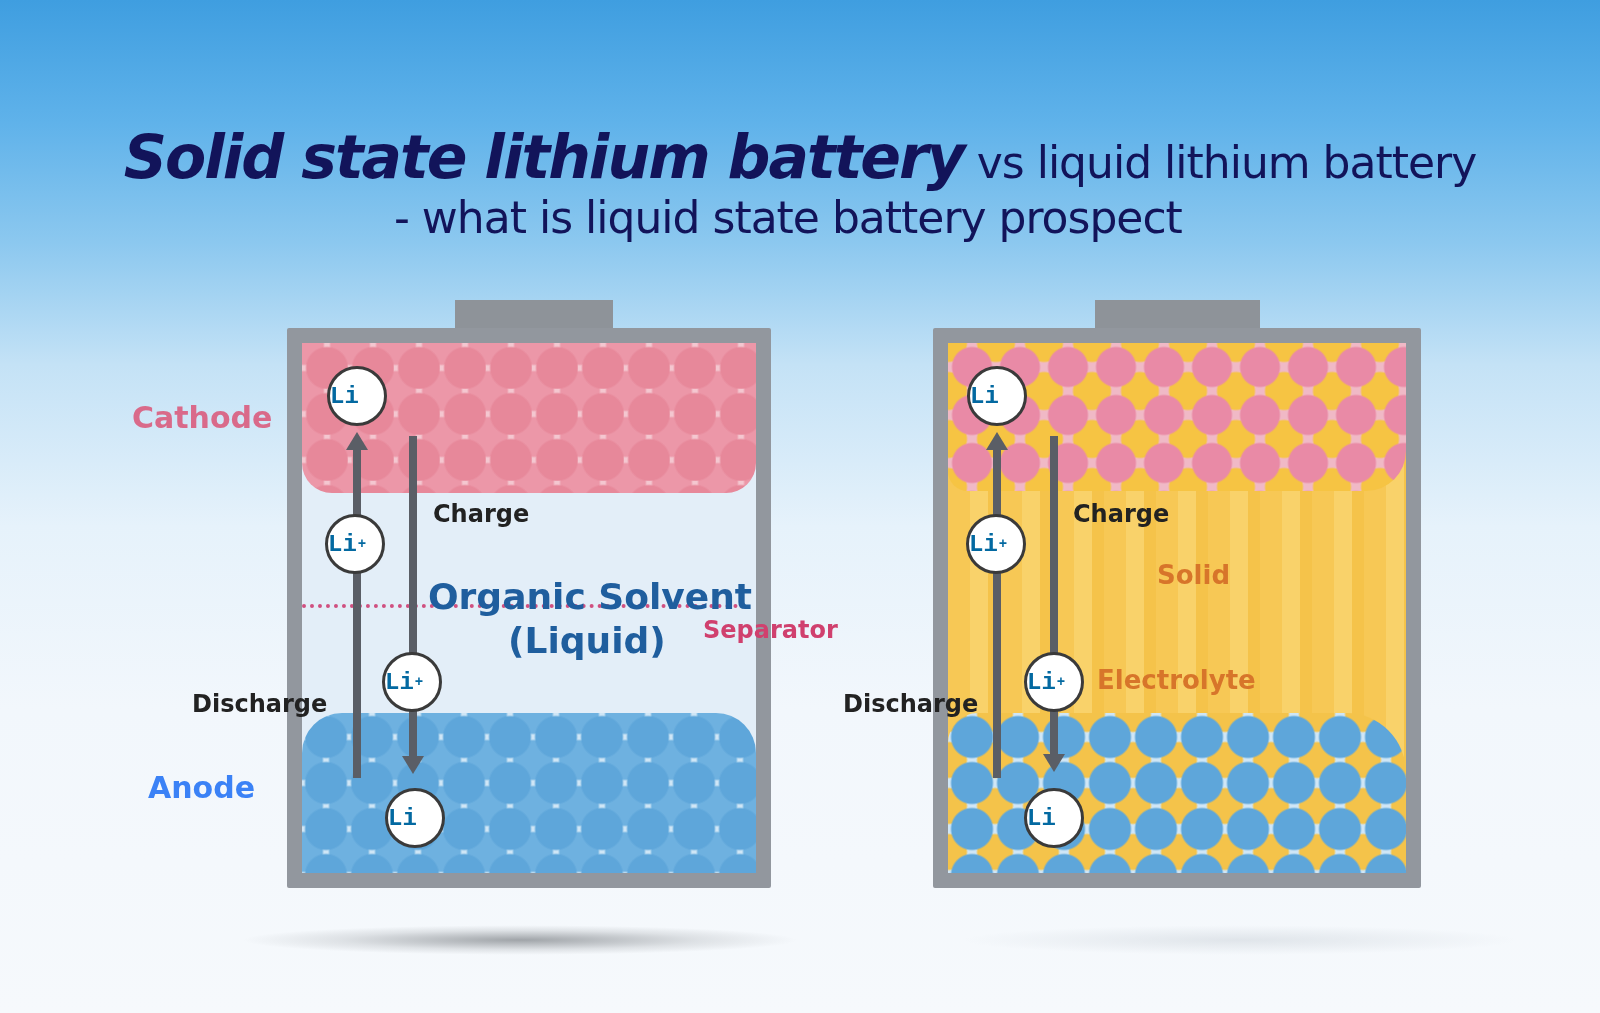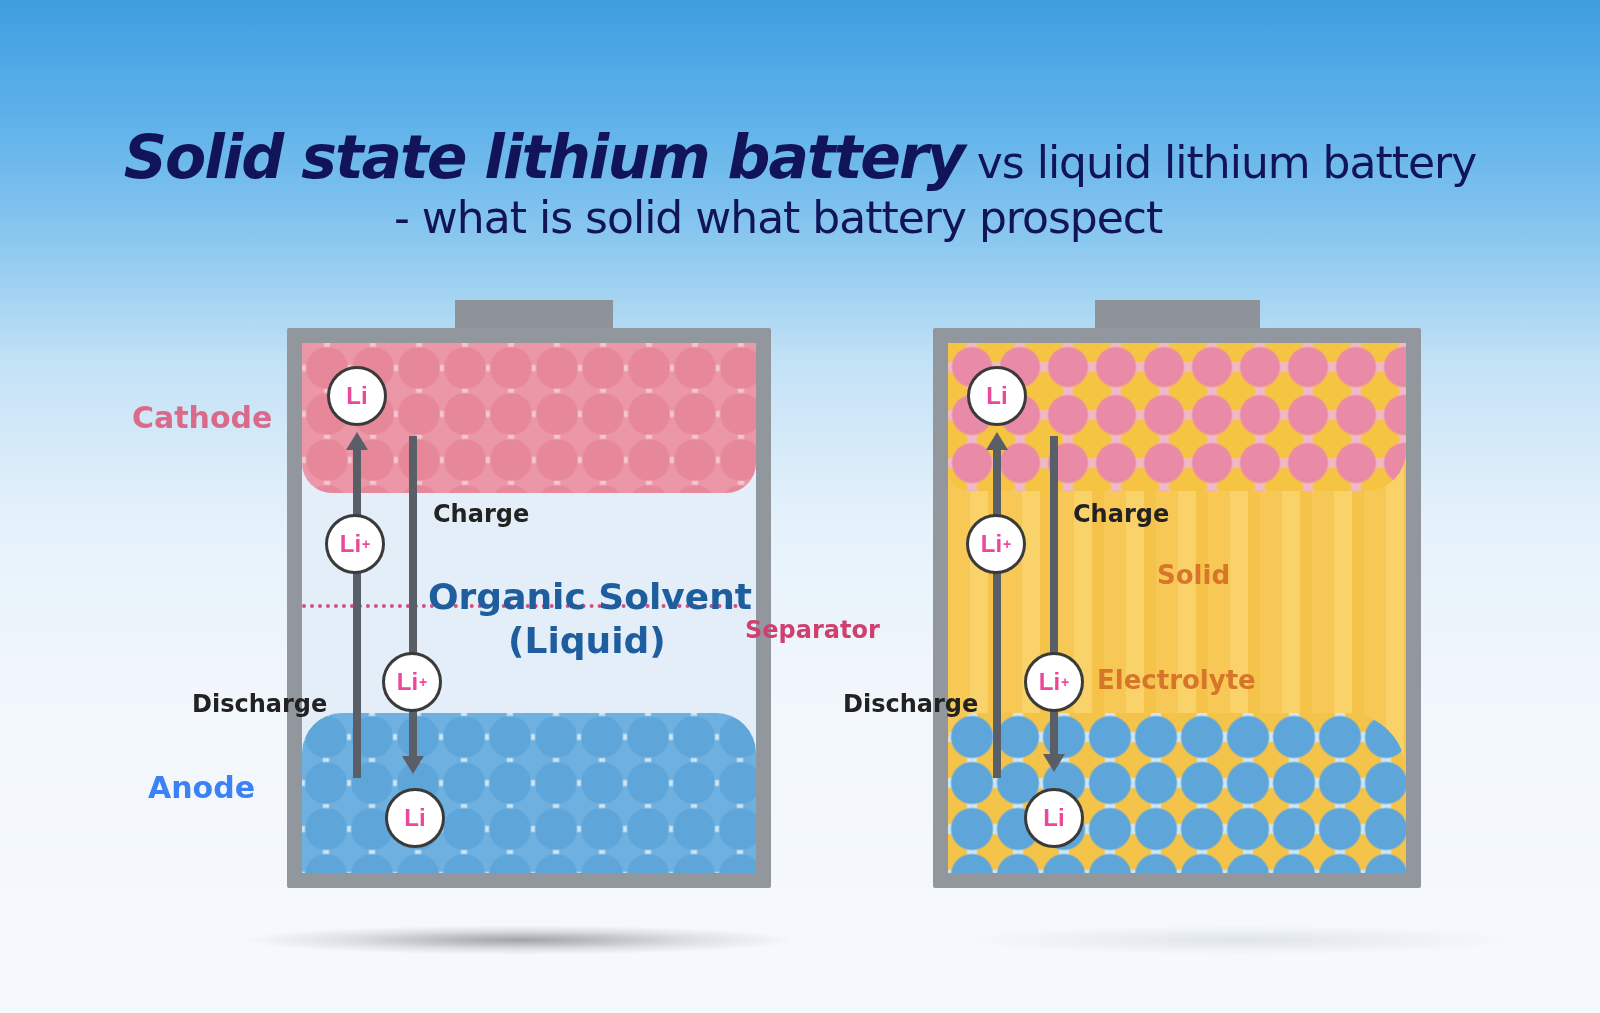--- a/index.html
+++ b/index.html
@@ -48,52 +48,52 @@
     }
     .mix-bottom {
       background:
         radial-gradient(circle at 24px 24px, #5ea6da 0 20px, transparent 22px) 0 0/46px 46px,
         radial-gradient(circle at 24px 24px, #f4c34a 0 17px, transparent 19px) 23px 23px/46px 46px,
         #cfe6f6;
     }
     .ion {
       position: absolute; width: 60px; height: 60px; border-radius: 50%;
       background: #ffffff; border: 3px solid #3a3a3a; box-sizing: border-box;
-      display: flex; align-items: center; justify-content: center;
-      font-family: Liberation Sans, sans-serif; font-weight: bold; font-size: 24px; color: #ec4899;
+      display: flex; align-items: center; 
+      font-family: Liberation Mono, monospace; font-weight: bold; font-size: 24px; color: #0369a1;
       z-index: 3;
     }
     .ion sup { font-size: 14px; margin-left: 1px; }
     .arrow-line { position: absolute; width: 8px; background: #5a5e66; z-index: 2; }
     .arrow-head { position: absolute; width: 0; height: 0; z-index: 2; }
     .arrow-head.up { border-left: 11px solid transparent; border-right: 11px solid transparent; border-bottom: 18px solid #5a5e66; }
     .arrow-head.down { border-left: 11px solid transparent; border-right: 11px solid transparent; border-top: 18px solid #5a5e66; }
     .label { position: absolute; white-space: nowrap; z-index: 4; }
     .lbl-dark { font-family: "DejaVu Sans", sans-serif; font-weight: bold; font-size: 24px; color: #222; }
     .lbl-cathode { font-family: "DejaVu Sans", sans-serif; font-weight: bold; font-size: 30px; color: #d96a8a; }
     .lbl-anode { font-family: "DejaVu Sans", sans-serif; font-weight: bold; font-size: 30px; color: #3b82f6; }
     .lbl-liquid { font-family: "DejaVu Sans", sans-serif; font-weight: bold; font-size: 36px; color: #1f5e9e; text-align: center; }
     .lbl-solid { font-family: "DejaVu Sans", sans-serif; font-weight: bold; font-size: 26px; color: #d7752a; text-align: center; }
-    .lbl-sep { font-family: "DejaVu Sans", sans-serif; font-weight: bold; font-size: 24px; color: #d0406e; margin-left: 42px; }
+    .lbl-sep { font-family: "DejaVu Sans", sans-serif; font-weight: bold; font-size: 24px; color: #d0406e; }
     .separator-line {
       position: absolute; height: 0; border-top: 4px dotted #d05080; z-index: 2;
     }
     .shadow {
       position: absolute; left: 240px; top: 925px; width: 560px; height: 30px;
       background: radial-gradient(ellipse at center, rgba(90,95,100,0.55) 0%, rgba(90,95,100,0.15) 45%, rgba(90,95,100,0) 70%);
     }
     .shadow.right { left: 960px; width: 560px; background: radial-gradient(ellipse at center, rgba(160,170,180,0.25) 0%, rgba(160,170,180,0) 70%); }
   </style>
 </head>
 <body>
 
 <div class="title">
   <span class="main">Solid state lithium battery</span><span class="rest"> vs liquid lithium battery</span>
 </div>
-<div class="subtitle">- what is solid what battery prospect</div>
+<div class="subtitle">- what is liquid state battery prospect</div>
 
 <div>
   <div class="terminal" style="left:455px; top:300px; width:158px; height:34px;"></div>
   <div class="shell" style="left:287px; top:328px; width:484px; height:560px;"></div>
   <div class="inner" style="left:302px; top:343px; width:454px; height:530px;">
     <div class="layer liquid-layer" style="top:0; height:530px;"></div>
     <div class="layer cathode-layer" style="top:0; height:150px; border-radius:0 0 30px 30px;"></div>
     <div class="layer anode-layer" style="top:370px; height:160px; border-radius:40px 40px 0 0;"></div>
   </div>
 

